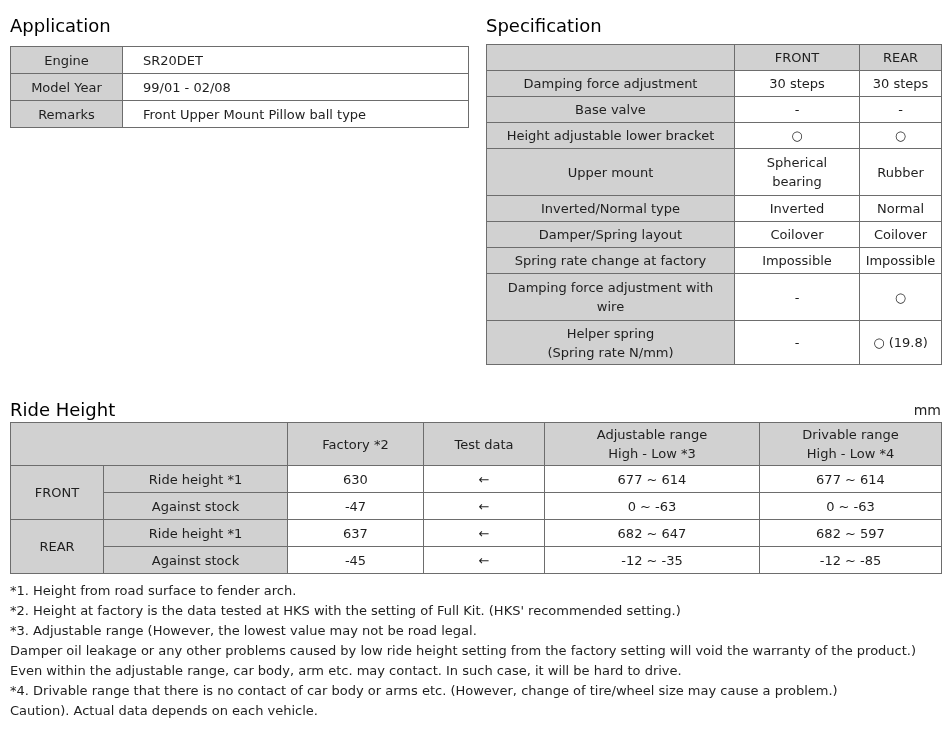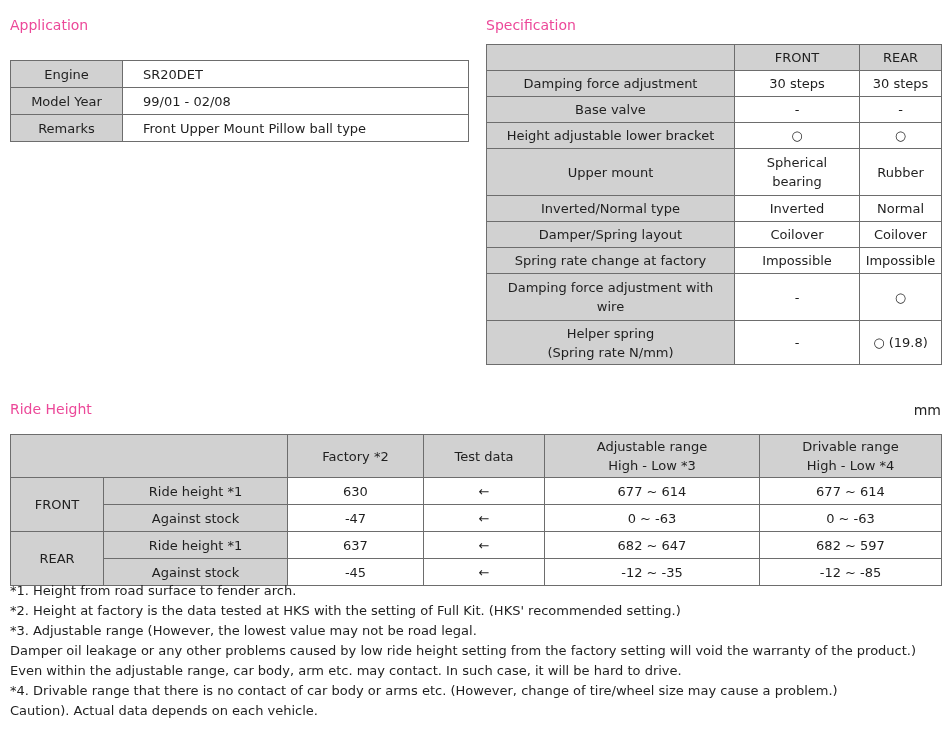--- a/index.html
+++ b/index.html
@@ -4,39 +4,39 @@
 <style>
   html, body { margin: 0; padding: 0; background: #ffffff; }
   body {
     width: 952px; height: 752px;
     font-family: "DejaVu Sans", "Liberation Sans", sans-serif;
     font-size: 13px; color: #1f1f1f;
   }
   .page { position: relative; width: 952px; height: 752px; overflow: hidden; }
 
   .section-title {
-    color: #ec4899; font-size: 14px; line-height: 17px;
+    color: #000000; font-size: 18px; line-height: 17px;
   }
 
   table { border-collapse: collapse; table-layout: fixed; }
   td, th {
     border: 1px solid #6d6d6d;
     font-weight: normal; font-size: 13px; line-height: 19px;
     vertical-align: middle; text-align: center;
     padding: 1px 4px; white-space: pre-line; overflow: hidden;
   }
   .hdr { background: #d1d1d1; }
   .val-left { text-align: left; padding-left: 20px; }
 
   .app-section  { position: absolute; left: 10px; top: 17px; width: 458px; }
   .spec-section { position: absolute; left: 486px; top: 17px; width: 455px; }
   .ride-section { position: absolute; left: 10px; top: 401px; width: 931px; }
-  .app-section table  { width: 458px; margin-top: 26px; }
+  .app-section table  { width: 458px; margin-top: 12px; }
   .spec-section table { width: 455px; margin-top: 10px; }
-  .ride-section table { width: 931px; margin-top: 16px; }
+  .ride-section table { width: 931px; margin-top: 4px; }
 
   .app-section tr { height: 27px; }
   .spec-section tr.r1 { height: 26px; }
   .spec-section tr.r2 { height: 47px; margin-left: 28px; }
   .spec-section tr.r3 { height: 44px; }
   .ride-section tr.rh { height: 43px; }
   .ride-section tr.rb { height: 27px; }
 
   .ride-title-row { display: flex; justify-content: space-between; align-items: flex-end; }
   .unit-label { color: #1f1f1f; font-size: 14px; }

